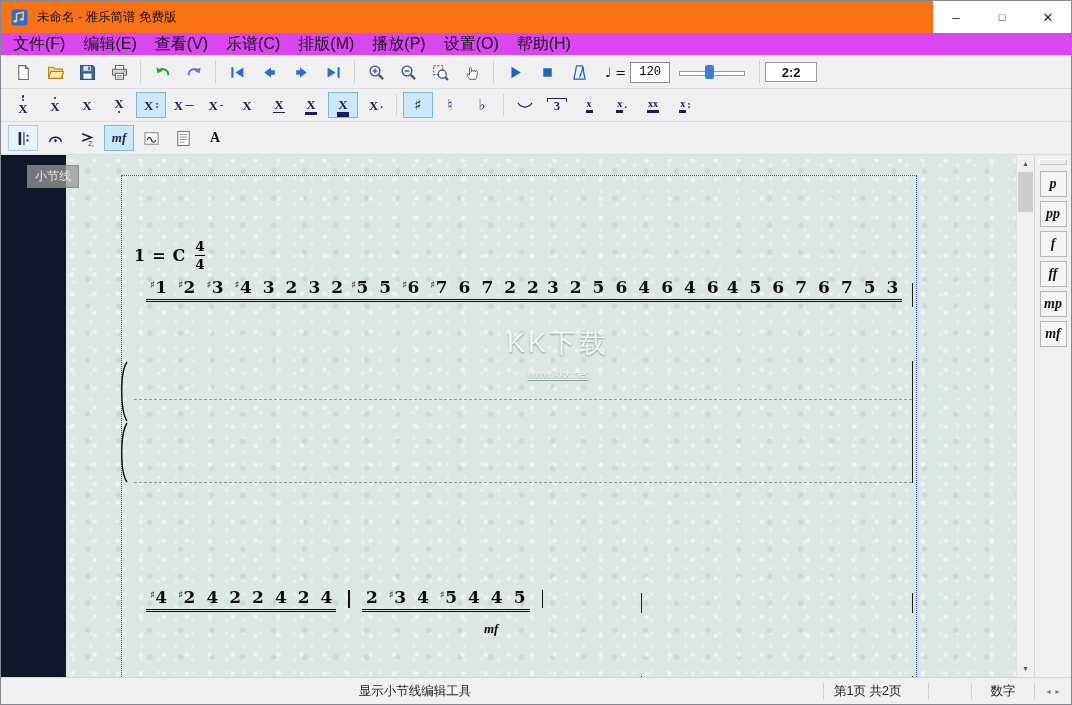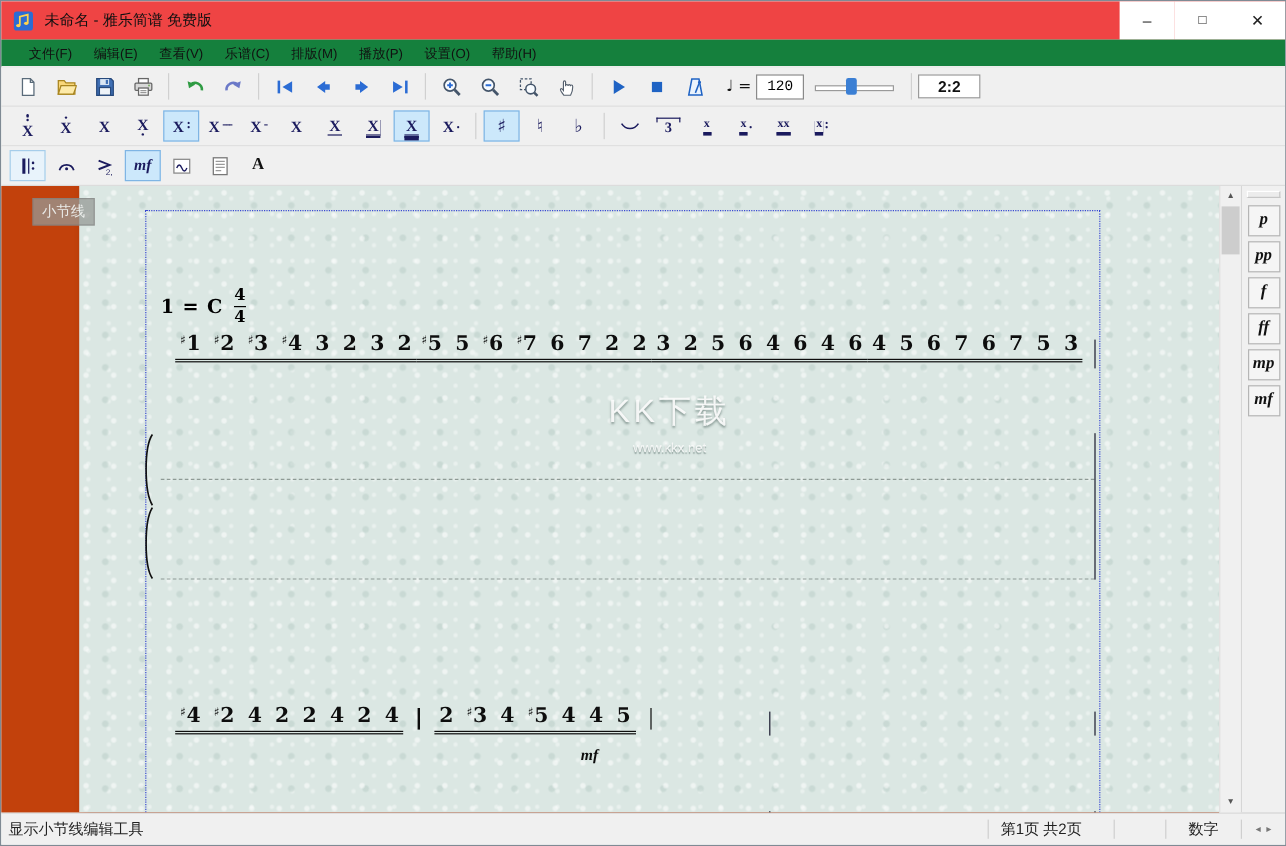--- a/index.html
+++ b/index.html
@@ -1,30 +1,30 @@
 <!DOCTYPE html>
 <html><head>
 <meta charset="utf-8">
 <style>
   html,body{margin:0;padding:0;background:#3a3a3a;}
   .window{position:relative;width:1072px;height:705px;background:#f0f0f0;border:1px solid #7f8a94;
     box-sizing:border-box;display:flex;flex-direction:column;overflow:hidden;
     font-family:"Liberation Sans",sans-serif;color:#111;}
   
-  .titlebar{height:32px;background:#ef4444;display:flex;align-items:center;flex:0 0 auto;}
+  .titlebar{height:32px;background:#f97316;display:flex;align-items:center;flex:0 0 auto;}
   .app-icon{width:17px;height:17px;margin:0 9px 0 10px;flex:0 0 auto;}
   .app-icon svg{width:17px;height:17px;display:block;}
   .title{font-size:12.5px;color:#111;}
   .win-controls{margin-left:auto;display:flex;height:100%;}
   .win-btn{width:46px;height:100%;display:flex;align-items:center;justify-content:center;
     font-size:13px;color:#222;background:#fff;border:none;padding:0;font-family:inherit;}
   .win-btn.max{font-size:11px;}
   
-  .menubar{height:22px;background:#15803d;display:flex;align-items:center;padding-left:14px;
-    border-bottom:1px solid #ececec;font-size:11px;flex:0 0 auto;}
+  .menubar{height:22px;background:#d946ef;display:flex;align-items:center;padding-left:3px;
+    border-bottom:1px solid #ececec;font-size:16px;flex:0 0 auto;}
   .menu-item{padding:3px 9px;}
   
   .toolbar{height:32px;background:#f0f0f0;display:flex;align-items:center;padding-left:6px;
     border-bottom:1px solid #dcdcdc;flex:0 0 auto;}
   .tb-btn{width:30px;height:26px;margin:0 1px;display:flex;align-items:center;justify-content:center;
     background:transparent;border:1px solid transparent;padding:0;font-family:inherit;box-sizing:border-box;}
   .tb-btn.sel{background:#cce8fb;border-color:#7fb5e4;}
   .tb-btn.hov{background:#e8f3fb;border-color:#a6cdea;}
   .tb-sep{width:1px;height:22px;background:#d0d0d0;margin:0 5px;display:inline-block;}
   .ticon svg{width:17px;height:17px;display:block;}
@@ -54,21 +54,21 @@
   .accid{font-family:"DejaVu Sans",sans-serif;font-size:15px;color:#1b1b5e;}
   .triplet{position:relative;font-family:"Liberation Serif",serif;font-weight:bold;color:#1b1b5e;
     font-size:12px;padding:1px 7px 0;border-top:1.3px solid #1b1b5e;line-height:1;}
   .triplet::before,.triplet::after{content:"";position:absolute;top:-1px;width:1.3px;height:4px;background:#1b1b5e;}
   .triplet::before{left:0;}
   .triplet::after{right:0;}
   .dyn{font-family:"Liberation Serif",serif;font-style:italic;font-weight:bold;font-size:13px;color:#1b1b5e;}
   .fontA{font-family:"Liberation Serif",serif;font-weight:bold;font-size:14px;color:#111;}
   
   .main{flex:1;display:flex;min-height:0;}
-  .canvas{flex:1;position:relative;background:#c2410c;overflow:hidden;}
+  .canvas{flex:1;position:relative;background:#0f172a;overflow:hidden;}
   .page{position:absolute;left:65px;top:0;width:950px;bottom:0;overflow:hidden;
     background-color:#dbe7e3;
     background-image:
       radial-gradient(circle at 25% 30%, rgba(255,255,255,.55) 0 1.5px, transparent 3px),
       radial-gradient(circle at 70% 60%, rgba(186,206,200,.55) 0 2px, transparent 3.5px),
       radial-gradient(circle at 45% 80%, rgba(255,255,255,.4) 0 1px, transparent 2.5px);
     background-size:23px 19px,31px 27px,17px 13px;
     box-shadow:4px 0 7px rgba(0,0,0,.35);}
   .margin-rect{position:absolute;left:55px;top:20px;width:794px;height:720px;border:1px dotted #3a4ad2;}
   .ghost-tip{position:absolute;left:26px;top:10px;background:rgba(150,153,150,.75);
@@ -85,21 +85,21 @@
   .acc{font-family:"DejaVu Sans",sans-serif;font-size:10px;font-weight:bold;display:inline-block;
     transform:translateY(-5px);margin-right:.5px;}
   .bar{width:1.5px;height:18px;background:#0d0d0d;margin-bottom:4px;display:inline-block;}
   .vline{position:absolute;background:#1a1a2e;width:1.3px;}
   .dash{position:absolute;border-top:1px dashed #8e9a95;height:0;}
   .brace{position:absolute;left:50px;top:205px;width:14px;height:124px;}
   .brace svg{width:14px;height:124px;display:block;}
   .watermark{position:absolute;left:392px;top:170px;width:200px;text-align:center;}
   .wm-title{font-size:27px;font-weight:normal;letter-spacing:3px;color:rgba(252,252,252,.92);
     text-shadow:0 1px 2px rgba(110,130,125,.8);}
-  .wm-url{font-size:11px;margin-top:7px;color:rgba(250,250,250,.88);text-shadow:0 1px 1px rgba(110,130,125,.7);}
+  .wm-url{font-size:11px;margin-top:7px;color:rgba(250,250,250,.88);text-shadow:0 1px 1px rgba(110,130,125,.7);text-decoration:underline;}
   .mf-mark{position:absolute;left:418px;top:466px;font-family:"Liberation Serif",serif;font-style:italic;
     font-weight:bold;font-size:13px;color:#0d0d0d;}
   
   .vscroll{width:17px;background:#f0f0f0;border-left:1px solid #e0e0e0;position:relative;flex:0 0 auto;}
   .vs-btn{position:absolute;left:0;width:17px;height:17px;display:flex;align-items:center;justify-content:center;
     color:#555;font-size:7px;}
   .vs-up{top:0;}
   .vs-down{bottom:0;}
   .vs-thumb{position:absolute;left:1px;top:17px;width:15px;height:40px;background:#cdcdcd;}
   
@@ -107,21 +107,21 @@
     align-items:center;padding-top:2px;flex:0 0 auto;}
   .dp-grip{width:26px;height:4px;border:1px solid #c6c6c6;border-top-color:#fff;border-left-color:#fff;
     margin:2px 0 4px;background:#ececec;}
   .dynbtns{display:flex;flex-direction:column;align-items:center;}
   .dyn-btn{width:27px;height:26px;margin:2px 0;background:#f5f5f5;border:1px solid #b5b5b5;display:flex;
     align-items:center;justify-content:center;font-family:"Liberation Serif",serif;font-style:italic;
     font-weight:bold;font-size:14px;color:#111;padding:0;}
   
   .statusbar{height:26px;background:#f0f0f0;border-top:1px solid #d4d4d4;display:flex;align-items:center;
     font-size:12.5px;color:#222;flex:0 0 auto;}
-  .sb-hint{flex:1;padding-left:6px;}
+  .sb-hint{flex:1;padding-left:6px;text-align:center;}
   .sb-sep{width:1px;height:16px;background:#cfcfcf;flex:0 0 auto;}
   .sb-page{width:104px;padding-left:10px;box-sizing:border-box;}
   .sb-spacer{width:42px;}
   .sb-mode{width:62px;text-align:center;}
   .sb-corner{width:36px;height:100%;display:flex;align-items:center;justify-content:center;gap:2px;
     color:#777;font-size:7px;}
 </style>
 </head>
 <body>
 

